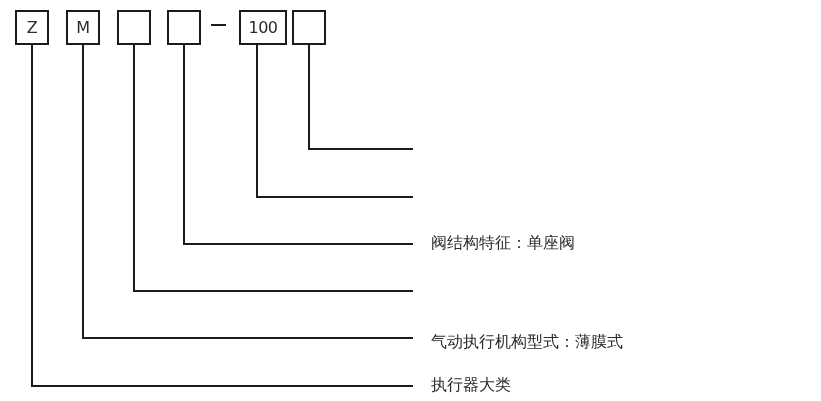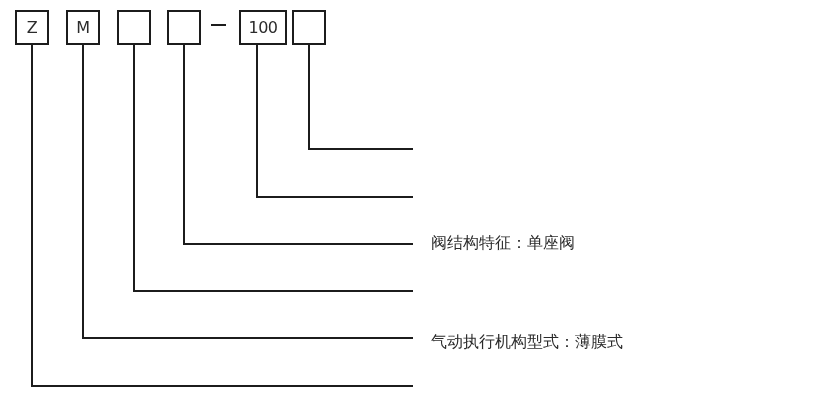--- a/index.html
+++ b/index.html
@@ -109,14 +109,15 @@
 
   <div class="connector c6"></div>
   <div class="connector c5"></div>
   <div class="connector c4"></div>
   <div class="connector c3"></div>
   <div class="connector c2"></div>
   <div class="connector c1"></div>
 
   <div class="row-label r2">阀结构特征：单座阀</div>
   <div class="row-label r4">气动执行机构型式：薄膜式</div>
+  <div class="row-label r5">执行器大类</div>
 
 </div>
 
 </body></html>

